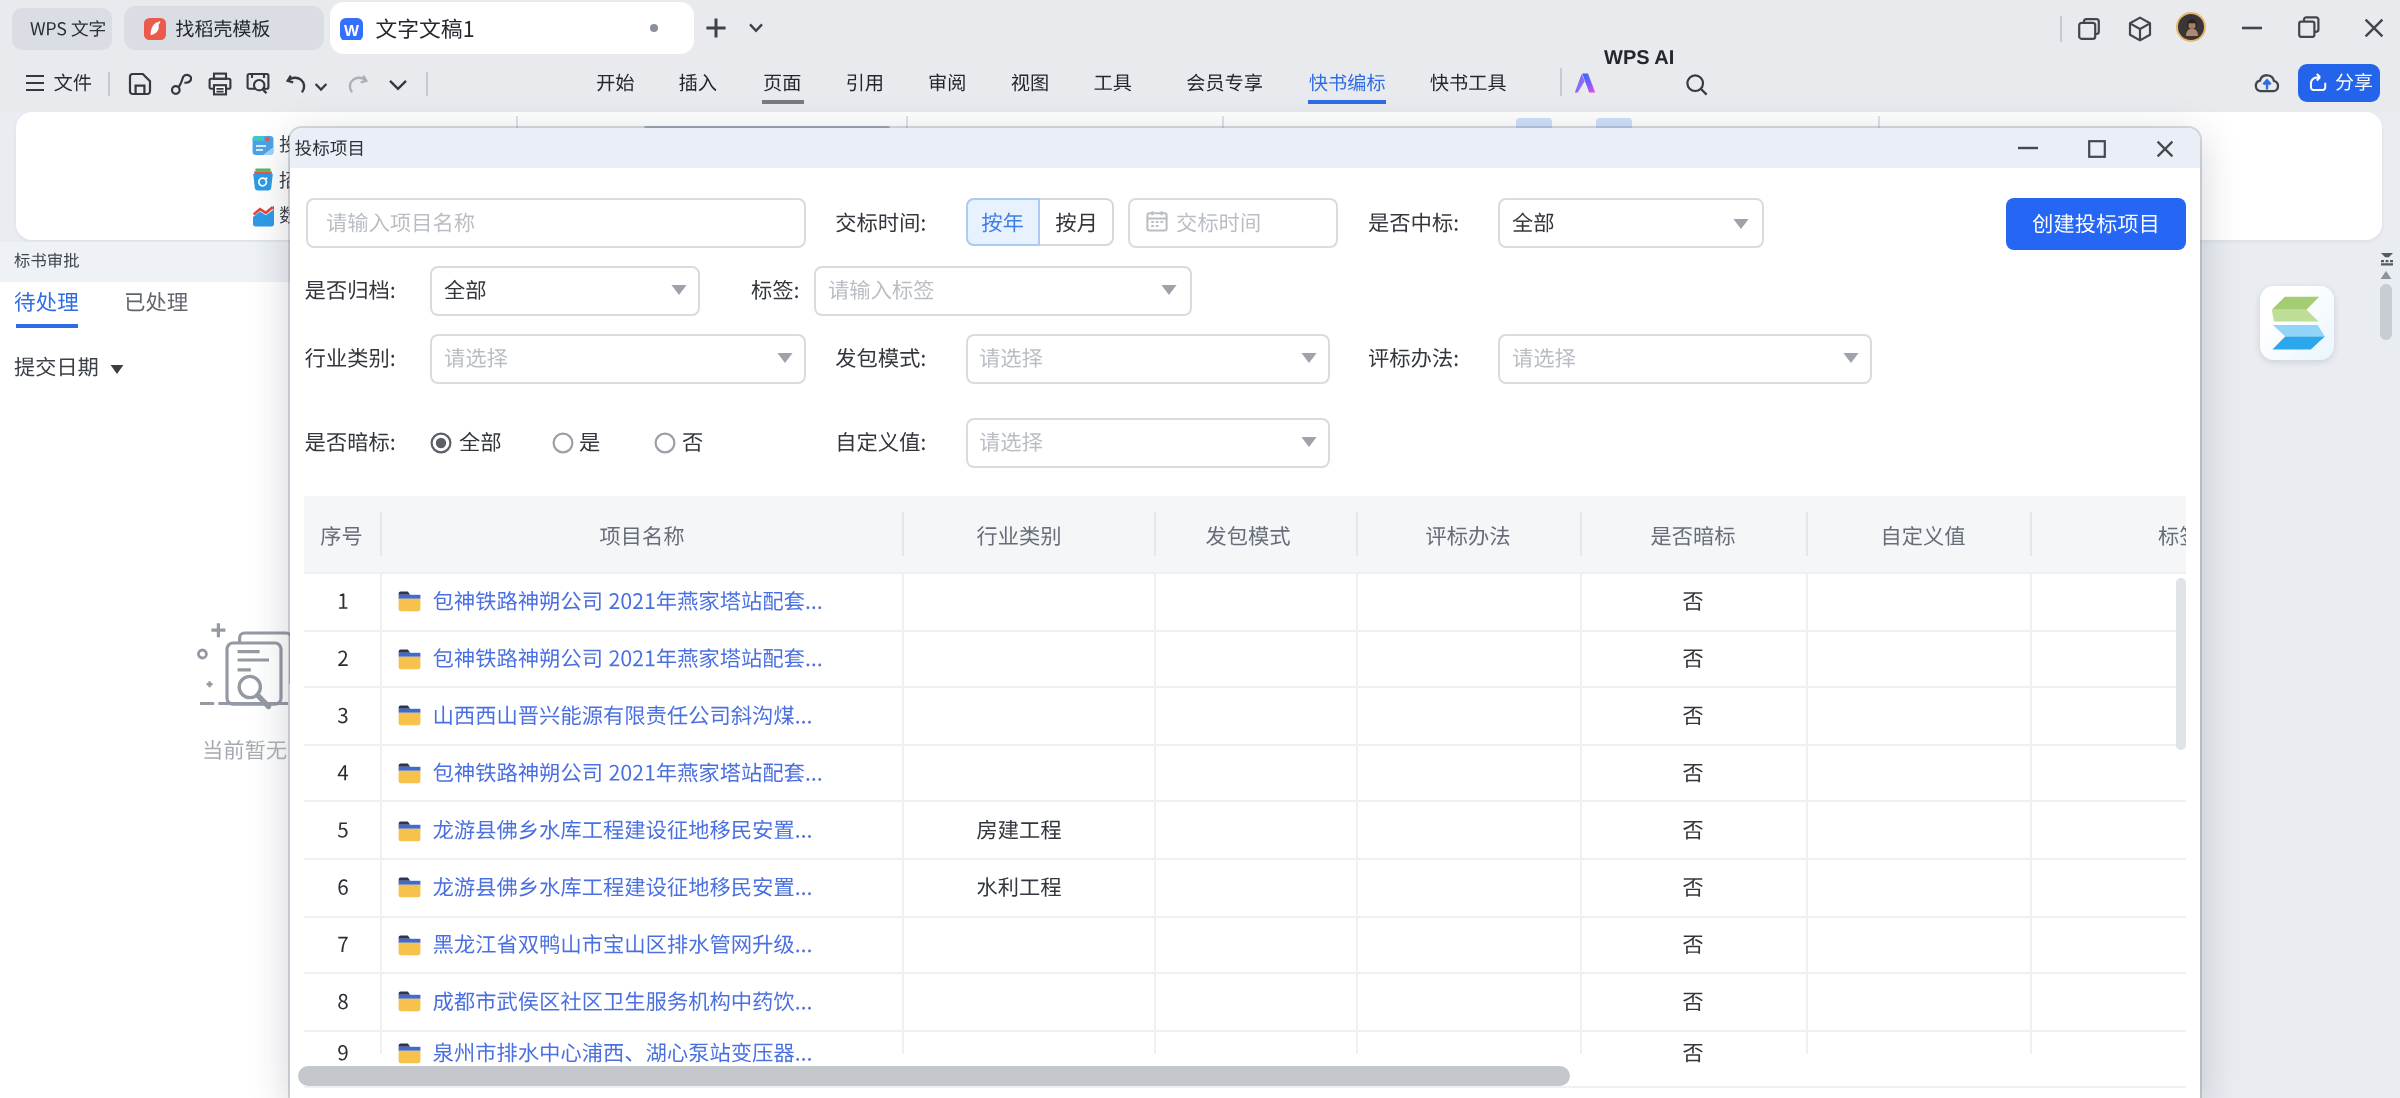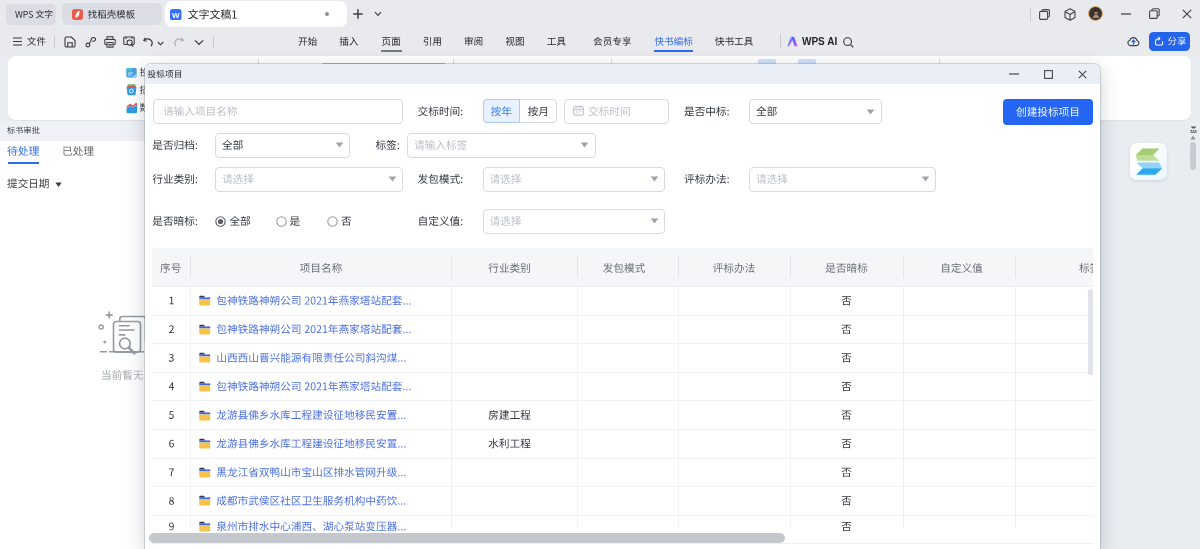--- a/index.html
+++ b/index.html
@@ -114,21 +114,21 @@
   <defs>
       <linearGradient id="ai" x1="0" y1="0" x2="1" y2="1">
         <stop offset="0" stop-color="#2b6cff"></stop>
         <stop offset="0.55" stop-color="#7a5cff"></stop>
         <stop offset="1" stop-color="#ff4dd2"></stop>
       </linearGradient>
     </defs>
   <path d="M4.1 0.8 L7 0.8 L10.6 10.2 L7.6 10.2 Z" fill="url(#ai)"></path>
     <path d="M3.9 0.9 L5.3 4.6 L1.9 10.2 L0.4 10.2 Z" fill="url(#ai)" opacity="0.9"></path>
 </svg>
-<div class="abs" style="left:802px;top:36px;font-size:10px;font-weight:bold;color:#23262c;">WPS AI</div>
+<div class="abs" style="left:802px;top:24px;font-size:10px;font-weight:bold;color:#23262c;">WPS AI</div>
 <svg class="abs" style="left:843px;top:36.5px" width="11" height="11" viewBox="0 0 11 11">
     <circle cx="4.6" cy="4.6" r="3.9" fill="none" stroke="#34383f" stroke-width="1.1"></circle>
     <path d="M7.5 7.5 L10.3 10.3" stroke="#34383f" stroke-width="1.1"></path>
   </svg>
 
 <svg class="abs" style="left:1127px;top:35px" width="13" height="12" viewBox="0 0 13 12">
     <path d="M3.2 10.6 A2.7 2.7 0 0 1 3 5.3 A3.6 3.6 0 0 1 10 5.5 A2.6 2.6 0 0 1 9.8 10.6 Z" fill="none" stroke="#41454c" stroke-width="1.15"></path>
     <path d="M6.5 9.8 V5.6 M4.7 7.2 L6.5 5.2 L8.3 7.2" fill="#2e6ce5" stroke="#2e6ce5" stroke-width="1.2"></path>
   </svg>
 

